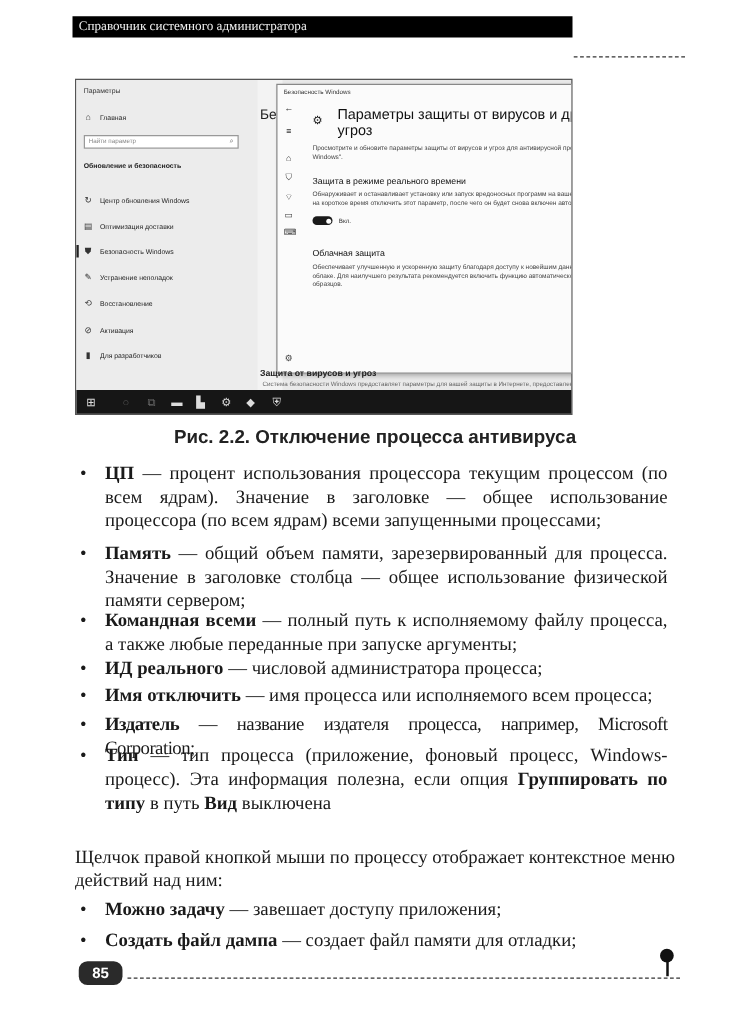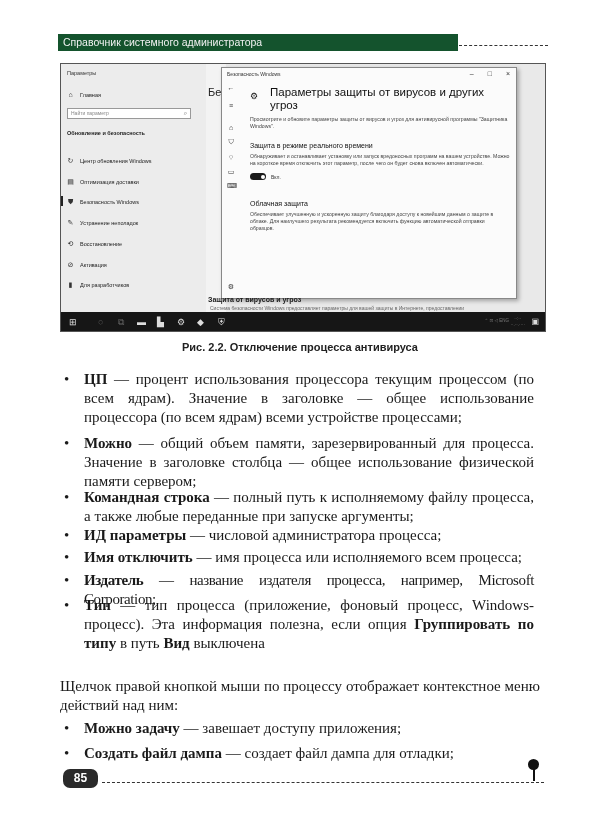--- a/index.html
+++ b/index.html
@@ -1,24 +1,24 @@
 <!DOCTYPE html>
 <html><head>
 <meta charset="utf-8">
 <style>
   * { box-sizing: border-box; margin: 0; padding: 0; }
   html, body { width: 600px; height: 821px; background: #ffffff; overflow: hidden; }
   body { position: relative; font-family: "Liberation Serif", serif; color: #1a1a1a; }
 
-  .running-head { position: absolute; left: 58px; top: 34px; width: 400px; height: 17px; background: #14532d; color: #f2f2f2;
-    font-family: Liberation Sans, sans-serif; font-size: 10.5px; line-height: 17px; padding-left: 5px; }
+  .running-head { position: absolute; left: 58px; top: 13px; width: 400px; height: 17px; background: #000000; color: #f2f2f2;
+    font-family: Liberation Serif, serif; font-size: 10.5px; line-height: 17px; padding-left: 5px; }
   .running-head-dash { position: absolute; left: 459px; top: 45px; width: 89px; border-top: 1.5px dashed #333; }
 
   
-  .figure { position: absolute; left: 60px; top: 63px; width: 486px; height: 269px; border: 1px solid #555; background: #e9e9e9; overflow: hidden;
+  .figure { position: absolute; left: 60px; top: 63px; width: 398px; height: 269px; border: 1px solid #555; background: #e9e9e9; overflow: hidden;
     font-family: "Liberation Sans", sans-serif; }
   .settings-sidebar { position: absolute; left: 0; top: 0; width: 145px; height: 248px; background: #ececec; }
   .settings-title { position: absolute; left: 6px; top: 6px; font-size: 5.5px; color: #333; }
   .side-item { position: absolute; left: 6px; font-size: 5.5px; color: #222; display: flex; align-items: center; gap: 6px; }
   .side-item .ic { width: 7px; height: 7px; display: inline-block; font-size: 7px; line-height: 7px; text-align: center; color: #333; }
   .search-box { position: absolute; left: 6px; top: 44px; width: 124px; height: 11px; border: 1px solid #999; background: #fff; font-size: 5px; color: #888; padding-left: 3px; line-height: 9px; }
   .search-box .mag { position: absolute; right: 3px; top: 0; font-size: 6px; color: #666; }
   .section-head { position: absolute; left: 6px; top: 66px; font-size: 5.5px; font-weight: bold; color: #222; }
   .active-bar { position: absolute; left: 0; top: 132px; width: 2px; height: 10px; background: #222; }
 
@@ -42,21 +42,21 @@
 
   .bottom-strip { position: absolute; left: 145px; top: 234px; width: 341px; height: 14px; font-size: 5px; color: #666; }
   .bottom-strip .h { font-size: 7px; color: #222; font-weight: bold; position: absolute; left: 2px; top: -2px; }
   .bottom-strip .t { position: absolute; left: 4px; top: 7px; }
 
   .taskbar { position: absolute; left: 0; top: 248px; width: 486px; height: 21px; background: #161616; }
   .tb-ic { position: absolute; top: 5px; font-size: 9px; color: #ddd; line-height: 10px; }
   .tb-tray { position: absolute; right: 38px; top: 6px; font-size: 4.5px; color: #777; }
   .tb-clock { position: absolute; right: 22px; top: 4px; font-size: 4.5px; color: #888; line-height: 6px; text-align: center; }
 
-  .caption { position: absolute; left: 0; width: 600px; top: 341px; text-align: center; font-family: "Liberation Sans", sans-serif; font-weight: bold; font-size: 11px; color: #222; }
+  .caption { position: absolute; left: 0; width: 600px; top: 341px; text-align: center; font-family: "Liberation Sans", sans-serif; font-weight: bold; font-size: 15px; color: #222; }
 
   .body-text { position: absolute; left: 60px; width: 480px; font-size: 15px; line-height: 19px; text-align: justify; }
   .bullet { position: absolute; left: 60px; width: 474px; font-size: 15px; line-height: 19px; padding-left: 24px; text-align: justify; }
   .bullet .dot { position: absolute; left: 4px; top: 0; font-size: 15px; }
   .bullet b, .body-text b { font-weight: bold; }
 
   .page-num { position: absolute; left: 63px; top: 769px; width: 35px; height: 19px; background: #2a2a2a; border-radius: 7px; color: #fff;
     font-family: "Liberation Sans", sans-serif; font-weight: bold; font-size: 12px; text-align: center; line-height: 19px; }
   .footer-dash { position: absolute; left: 102px; top: 782px; width: 442px; border-top: 1.5px dashed #333; }
   .footer-marker { position: absolute; left: 528px; top: 759px; width: 11px; height: 11px; border-radius: 50%; background: #111; }
@@ -166,33 +166,33 @@
     <span class="tb-tray">⌃ ⊡ ◁ ENG</span>
     <span class="tb-clock">··:··<br>··.··.····</span>
     <span class="tb-ic" style="right:8px;font-size:8px">▣</span>
   </div>
 </div>
 
 <div class="caption">Рис. 2.2. Отключение процесса антивируса</div>
 
 <div class="bullet" style="top:370px">
   <span class="dot">•</span>
-  <b>ЦП</b><span> — процент использования процессора текущим процессом (по всем ядрам). Значение в заголовке — общее использование процессора (по всем ядрам) всеми устройстве процессами;</span>
+  <b>ЦП</b><span> — процент использования процессора текущим процессом (по всем ядрам). Значение в заголовке — общее использование процессора (по всем ядрам) всеми запущенными процессами;</span>
 </div>
 <div class="bullet" style="top:434px">
   <span class="dot">•</span>
-  <b>Можно</b><span> — общий объем памяти, зарезервированный для процесса. Значение в заголовке столбца — общее использование физической памяти сервером;</span>
+  <b>Память</b><span> — общий объем памяти, зарезервированный для процесса. Значение в заголовке столбца — общее использование физической памяти сервером;</span>
 </div>
 <div class="bullet" style="top:488px">
   <span class="dot">•</span>
-  <b>Командная строка</b><span> — полный путь к исполняемому файлу процесса, а также любые переданные при запуске аргументы;</span>
+  <b>Командная всеми</b><span> — полный путь к исполняемому файлу процесса, а также любые переданные при запуске аргументы;</span>
 </div>
 <div class="bullet" style="top:526px">
   <span class="dot">•</span>
-  <b>ИД параметры</b><span> — числовой администратора процесса;</span>
+  <b>ИД реального</b><span> — числовой администратора процесса;</span>
 </div>
 <div class="bullet" style="top:548px">
   <span class="dot">•</span>
   <b>Имя отключить</b><span> — имя процесса или исполняемого всем процесса;</span>
 </div>
 <div class="bullet" style="top:571px;letter-spacing:-0.4px">
   <span class="dot">•</span>
   <b>Издатель</b><span> — название издателя процесса, например, Microsoft Corporation;</span>
 </div>
 <div class="bullet" style="top:596px">
@@ -201,19 +201,19 @@
 </div>
 
 <div class="body-text" style="top:677px">Щелчок правой кнопкой мыши по процессу отображает контекстное меню действий над ним:</div>
 
 <div class="bullet" style="top:719px">
   <span class="dot">•</span>
   <b>Можно задачу</b><span> — завешает доступу приложения;</span>
 </div>
 <div class="bullet" style="top:744px">
   <span class="dot">•</span>
-  <b>Создать файл дампа</b><span> — создает файл дампа для отладки;</span>
+  <b>Создать файл дампа</b><span> — создает файл памяти для отладки;</span>
 </div>
 
 <div class="page-num">85</div>
 <div class="footer-dash"></div>
 <div class="footer-marker"></div>
 <div class="footer-marker-stem"></div>
 
 </body></html>

